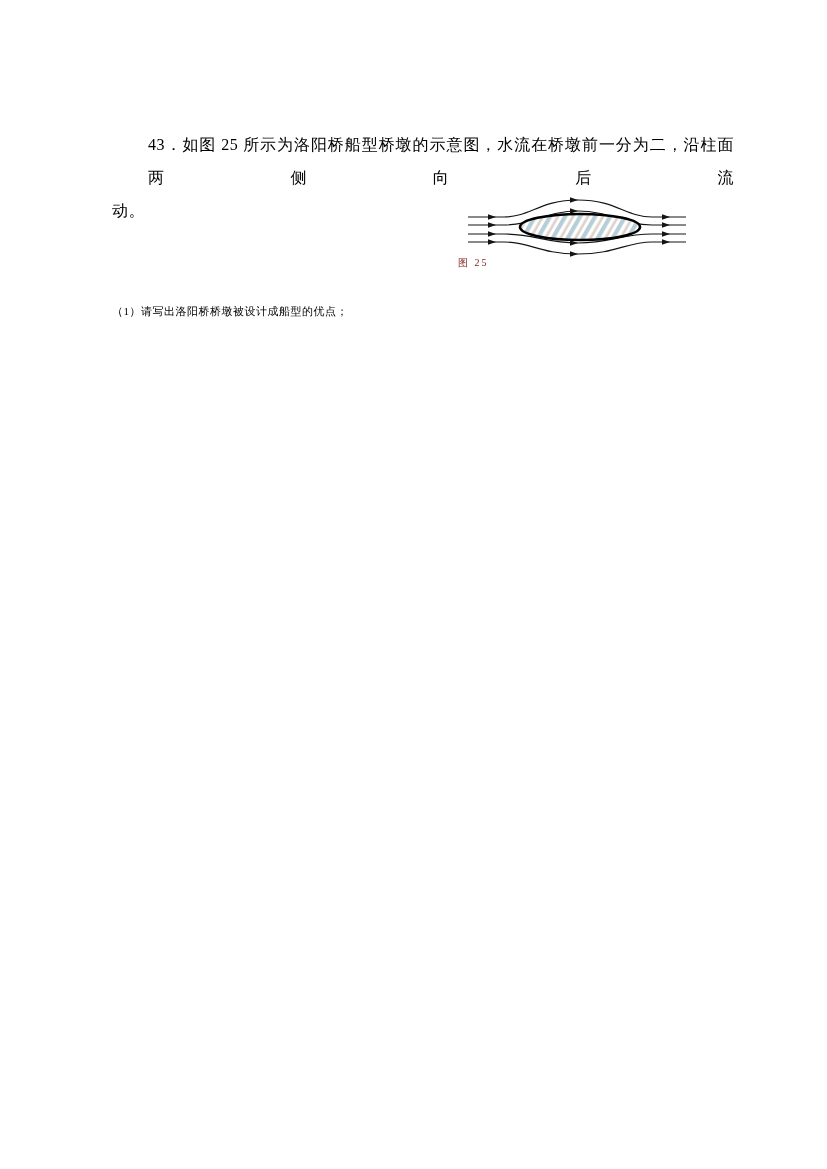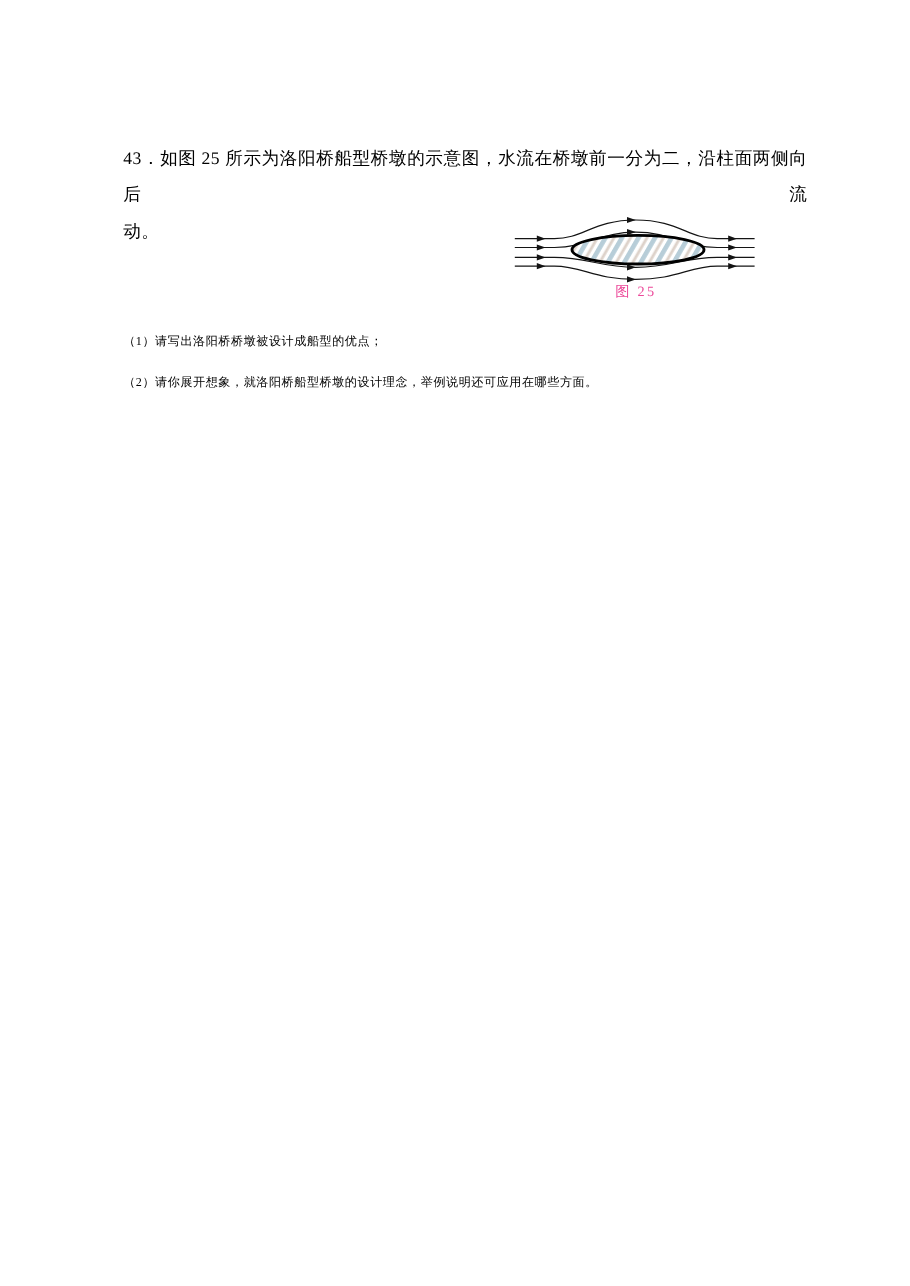--- a/index.html
+++ b/index.html
@@ -21,38 +21,39 @@
     left: 112px;
     top: 128px;
     width: 622px;
     font-size: 16px;
     line-height: 33px;
     letter-spacing: 0.5px;
   }
   .intro .line-justified {
     text-align: justify;
     text-align-last: justify;
+    margin-left: 36px;
   }
   .figure-wrap {
     position: absolute;
     left: 458px;
     top: 190px;
     width: 240px;
   }
   .figure-wrap svg {
     display: block;
   }
   .figure-caption {
     position: absolute;
     left: 458px;
     top: 256px;
     width: 240px;
-    text-align: center;
-    font-size: 13px;
-    color: #ec4899;
+    text-align: left;
+    font-size: 10px;
+    color: #7f1d1d;
     letter-spacing: 2px;
   }
   .subquestion {
     position: absolute;
     left: 112px;
     width: 640px;
     font-size: 11px;
     line-height: 20px;
     letter-spacing: 0.5px;
   }
@@ -104,15 +105,14 @@
         <polygon points="204,41.2 212,44 204,46.8"></polygon>
         <polygon points="204,49.2 212,52 204,54.8"></polygon>
       </g>
     </svg>
   </div>
 
   <div class="figure-caption">图 25</div>
 
   <div class="subquestion subq-1">（1）请写出洛阳桥桥墩被设计成船型的优点；</div>
 
-  <div class="subquestion subq-2">（2）请你展开想象，就洛阳桥船型桥墩的设计理念，举例说明还可应用在哪些方面。</div>
 
 </div>
 
 </body></html>

